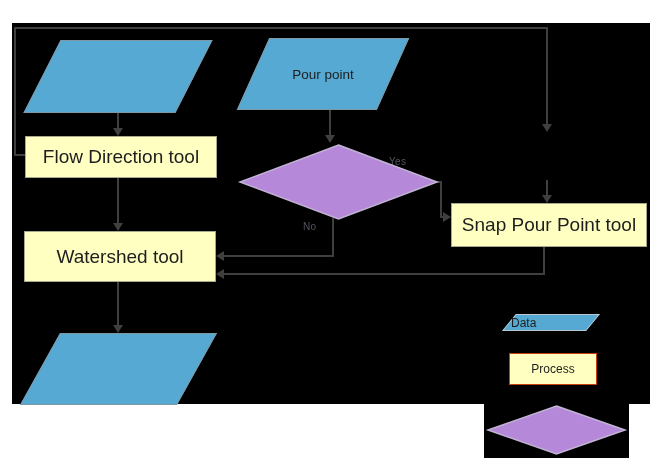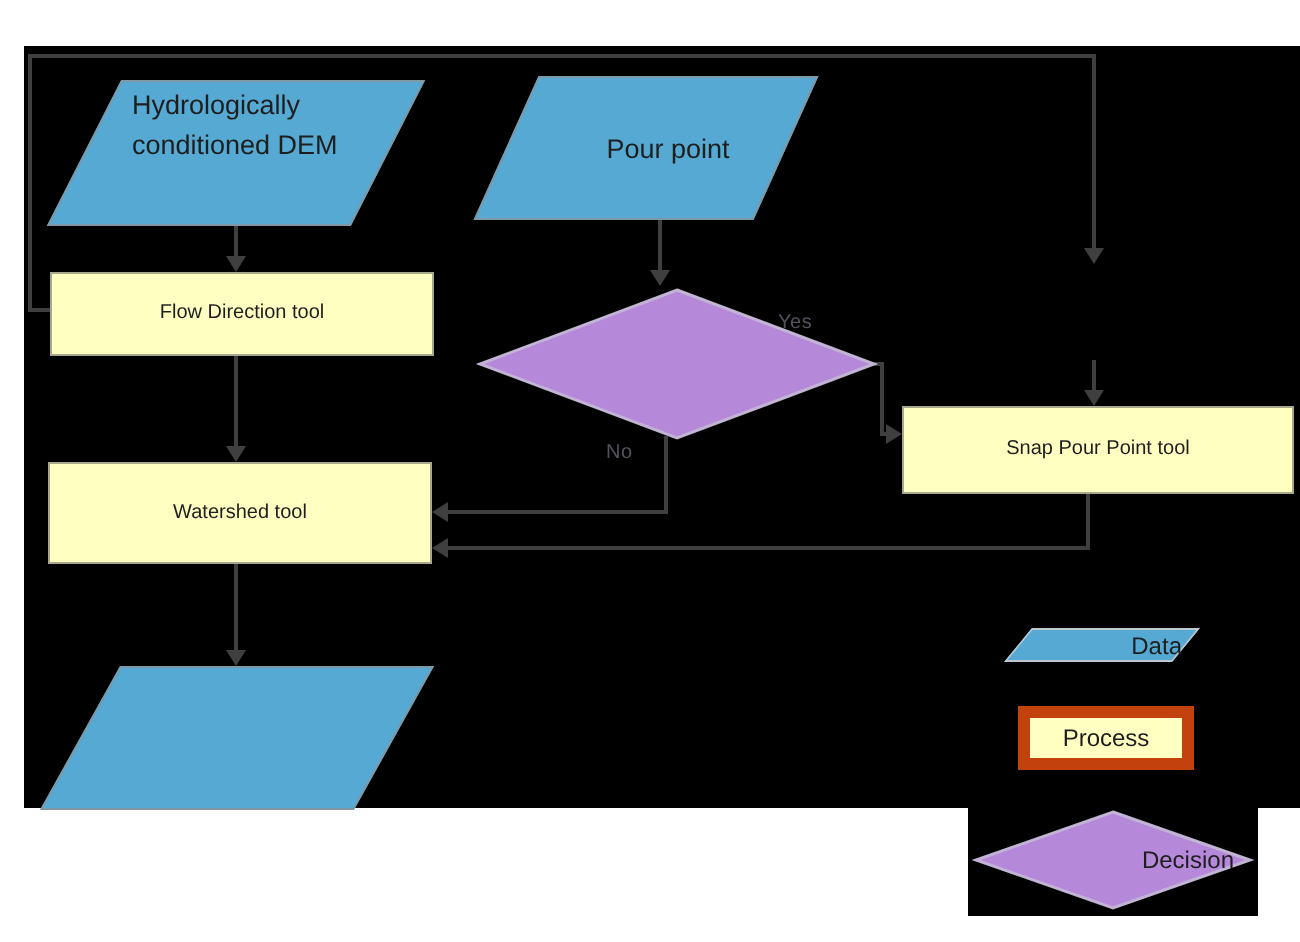--- a/index.html
+++ b/index.html
@@ -1,27 +1,27 @@
 <!DOCTYPE html>
 <html><head>
 <meta charset="utf-8">
 <style>
   html,body{margin:0;padding:0;background:#ffffff;}
   #page{position:relative;width:650px;height:471px;background:#ffffff;overflow:hidden;
         font-family:"Liberation Sans", sans-serif;color:#1e1e1e;}
   .canvas{position:absolute;background:#000000;}
   .shape{position:absolute;box-sizing:border-box;}
   .rect-process{background:#FFFFC2;border:1px solid #a8a88c;display:flex;align-items:center;justify-content:center;}
-  .rect-process.legend{border:6px solid #c2410c;}
+  .rect-process.legend{border:1px solid #c2410c;}
   .para-data{background:#55A9D3;border:1px solid #7e98a6;}
   .para-data.legend{border:1px solid #bcc8ce;}
-  .node-label{font-size:10px;line-height:20px;}
+  .node-label{font-size:19px;line-height:20px;}
   .overlay-label{position:absolute;font-size:13.5px;line-height:20px;}
   .center{text-align:center;}
-  .legend-label{position:absolute;font-size:12px;line-height:14px;text-align:right;}
+  .legend-label{position:absolute;font-size:12px;line-height:14px;text-align:left;}
   .line{position:absolute;background:#3f3f3f;}
   .ah{position:absolute;width:0;height:0;}
   .ah-down{border-left:5px solid transparent;border-right:5px solid transparent;border-top:8px solid #3f3f3f;}
   .ah-left{border-top:5px solid transparent;border-bottom:5px solid transparent;border-right:8px solid #3f3f3f;}
   .ah-right{border-top:5px solid transparent;border-bottom:5px solid transparent;border-left:8px solid #3f3f3f;}
   .edge-label{position:absolute;font-size:10px;color:#53535f;letter-spacing:.3px;}
   svg{position:absolute;overflow:visible;}
 </style>
 </head>
 <body>
@@ -62,24 +62,23 @@
   <div class="line" style="left:224px;top:273px;width:321px;height:2px;"></div>
   <div class="ah ah-left" style="left:216px;top:269px;"></div>
 
   <div class="line" style="left:117px;top:282px;width:2px;height:44px;"></div>
   <div class="ah ah-down" style="left:113px;top:325px;"></div>
 
   <div class="edge-label" style="left:389px;top:156px;">Yes</div>
   <div class="edge-label" style="left:303px;top:221px;">No</div>
 
   <div class="shape para-data" style="left:42px;top:40px;width:152px;height:73px;transform:skewX(-27deg);"></div>
-  <div class="overlay-label" style="left:66px;top:43px;width:104px;">Hydrologically conditioned DEM</div>
 
   <div class="shape para-data" style="left:253px;top:38px;width:140px;height:72px;transform:skewX(-24.3deg);"></div>
-  <div class="overlay-label center" style="left:264px;top:65px;width:140px;text-align:center;">Pour point</div>
+  <div class="overlay-label center" style="left:253px;top:65px;width:140px;text-align:center;">Pour point</div>
 
   <div class="shape rect-process" style="left:25px;top:136px;width:192px;height:42px;">
     <span class="node-label">Flow Direction tool</span>
   </div>
 
 
   <svg style="left:238px;top:144px;" width="201" height="76">
     <polygon points="100.5,1 199,38 100.5,75 2,38" fill="#B588DA" stroke="#c2b4d4" stroke-width="1.5"></polygon>
   </svg>
 
@@ -96,15 +95,14 @@
   <div class="shape para-data legend" style="left:509px;top:314px;width:84px;height:17px;transform:skewX(-39.4deg);"></div>
   <div class="legend-label" style="left:511px;top:316px;width:80px;">Data</div>
 
   <div class="shape rect-process legend" style="left:509px;top:353px;width:88px;height:32px;">
     <span class="legend-label" style="position:static;">Process</span>
   </div>
 
   <svg style="left:486px;top:405px;" width="141" height="50">
     <polygon points="70.5,1 139,25 70.5,49 2,25" fill="#B588DA" stroke="#c2b4d4" stroke-width="1.5"></polygon>
   </svg>
-  <div class="legend-label" style="left:496px;top:423px;width:121px;">Decision</div>
 
 </div>
 
 </body></html>

